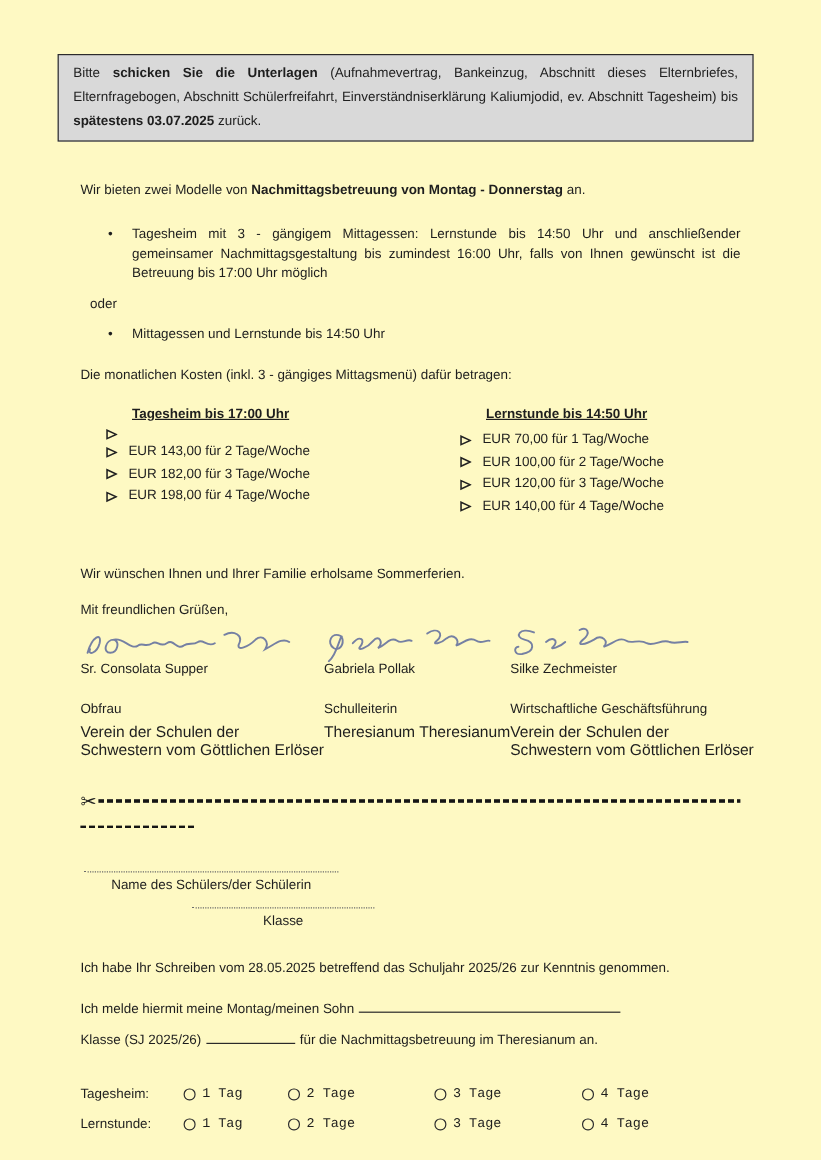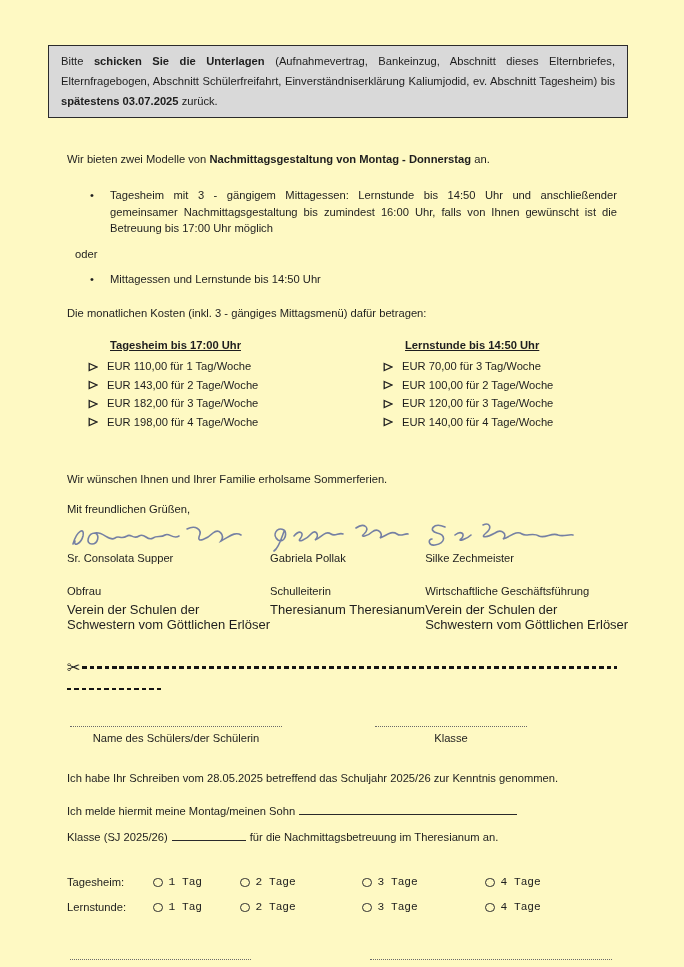--- a/index.html
+++ b/index.html
@@ -37,21 +37,21 @@
   .sig-col2 { width:166px; }
   .sig-col3 { flex:1; }
   .sig-svg { display:block; height:32px; margin-bottom:-2px; }
   .sig-name { white-space:nowrap; }
   .sig-role { margin-top:16px; white-space:nowrap; }
   .sig-org { font-size:13px; line-height:15px; margin-top:2px; white-space:nowrap; }
   .cut-row { display:flex; align-items:center; margin-top:28px; }
   .scissors { font-size:16px; line-height:1; margin-right:2px; font-family:"DejaVu Sans",sans-serif; }
   .cut-dashes { flex:1; height:2.2px; background:repeating-linear-gradient(90deg,#151515 0 4.5px, transparent 4.5px 7.5px); }
   .cut-dashes2 { width:96px; height:2.2px; margin-top:12px; background:repeating-linear-gradient(90deg,#151515 0 4.5px, transparent 4.5px 7.5px); }
-  .fields-row { display:flex; margin-top:27px; }
+  .fields-row { display:flex; margin-top:27px;flex-direction:column; }
   .field-name { width:212px; margin-left:3px; }
   .field-class { width:152px; margin-left:93px; }
   .field-line { border-bottom:1.2px dotted #6a6a6a; height:10px; }
   .field-label { text-align:center; margin-top:3px; white-space:nowrap; }
   .ack { margin-top:23px; white-space:nowrap; }
   .register { margin-top:17px; white-space:nowrap; }
   .class-line { margin-top:9px; white-space:nowrap; }
   .blank { display:inline-block; border-bottom:1.1px solid #2a2a2a; height:11px; vertical-align:baseline; margin-left:4px; }
   .blank-name { width:218px; }
   .blank-class { width:74px; margin-right:4px; }
@@ -69,41 +69,40 @@
 </style>
 </head>
 <body>
 
 <div class="page">
 
   <div class="notice"><span>Bitte </span><b>schicken Sie die Unterlagen</b><span> (Aufnahmevertrag, Bankeinzug, Abschnitt dieses Elternbriefes, Elternfragebogen, Abschnitt Schülerfreifahrt, Einverständniserklärung Kaliumjodid, ev. Abschnitt Tagesheim) bis </span><b>spätestens 03.07.2025</b><span> zurück.</span></div>
 
   <div class="content">
 
-    <div class="intro"><span>Wir bieten zwei Modelle von </span><b>Nachmittagsgestaltung von Montag - Donnerstag</b><span> an.</span></div>
+    <div class="intro"><span>Wir bieten zwei Modelle von </span><b>Nachmittagsbetreuung von Montag - Donnerstag</b><span> an.</span></div>
 
     <div class="bullet-row">
       <span class="bullet-marker">•</span>
       <span class="bullet-text">Tagesheim mit 3 - gängigem Mittagessen: Lernstunde bis 14:50 Uhr und anschließender gemeinsamer Nachmittagsgestaltung bis zumindest 16:00 Uhr, falls von Ihnen gewünscht ist die Betreuung bis 17:00 Uhr möglich</span>
     </div>
     <div class="oder">oder</div>
     <div class="bullet-row second">
       <span class="bullet-marker">•</span>
       <span class="bullet-text">Mittagessen und Lernstunde bis 14:50 Uhr</span>
     </div>
 
     <div class="costs-intro">Die monatlichen Kosten (inkl. 3 - gängiges Mittagsmenü) dafür betragen:</div>
     <div class="price-row">
       <div class="price-col1">
         <div class="price-header">Tagesheim bis 17:00 Uhr</div>
         <div class="price-item">
           <svg class="arrow-icon" width="10" height="10" viewBox="0 0 10 10">
               <path d="M1.2 1.5 L8.8 5 L1.2 8.5 Z" fill="none" stroke="#222" stroke-width="1.3"></path>
             </svg>
-          <span>EUR 110,00 für 1 Tag/Woche</span>
         </div>
         <div class="price-item">
           <svg class="arrow-icon" width="10" height="10" viewBox="0 0 10 10">
               <path d="M1.2 1.5 L8.8 5 L1.2 8.5 Z" fill="none" stroke="#222" stroke-width="1.3"></path>
             </svg>
           <span>EUR 143,00 für 2 Tage/Woche</span>
         </div>
         <div class="price-item">
           <svg class="arrow-icon" width="10" height="10" viewBox="0 0 10 10">
               <path d="M1.2 1.5 L8.8 5 L1.2 8.5 Z" fill="none" stroke="#222" stroke-width="1.3"></path>
@@ -116,21 +115,21 @@
             </svg>
           <span>EUR 198,00 für 4 Tage/Woche</span>
         </div>
       </div>
       <div class="price-col2">
         <div class="price-header">Lernstunde bis 14:50 Uhr</div>
         <div class="price-item">
           <svg class="arrow-icon" width="10" height="10" viewBox="0 0 10 10">
               <path d="M1.2 1.5 L8.8 5 L1.2 8.5 Z" fill="none" stroke="#222" stroke-width="1.3"></path>
             </svg>
-          <span>EUR 70,00 für 3 Tag/Woche</span>
+          <span>EUR 70,00 für 1 Tag/Woche</span>
         </div>
         <div class="price-item">
           <svg class="arrow-icon" width="10" height="10" viewBox="0 0 10 10">
               <path d="M1.2 1.5 L8.8 5 L1.2 8.5 Z" fill="none" stroke="#222" stroke-width="1.3"></path>
             </svg>
           <span>EUR 100,00 für 2 Tage/Woche</span>
         </div>
         <div class="price-item">
           <svg class="arrow-icon" width="10" height="10" viewBox="0 0 10 10">
               <path d="M1.2 1.5 L8.8 5 L1.2 8.5 Z" fill="none" stroke="#222" stroke-width="1.3"></path>

